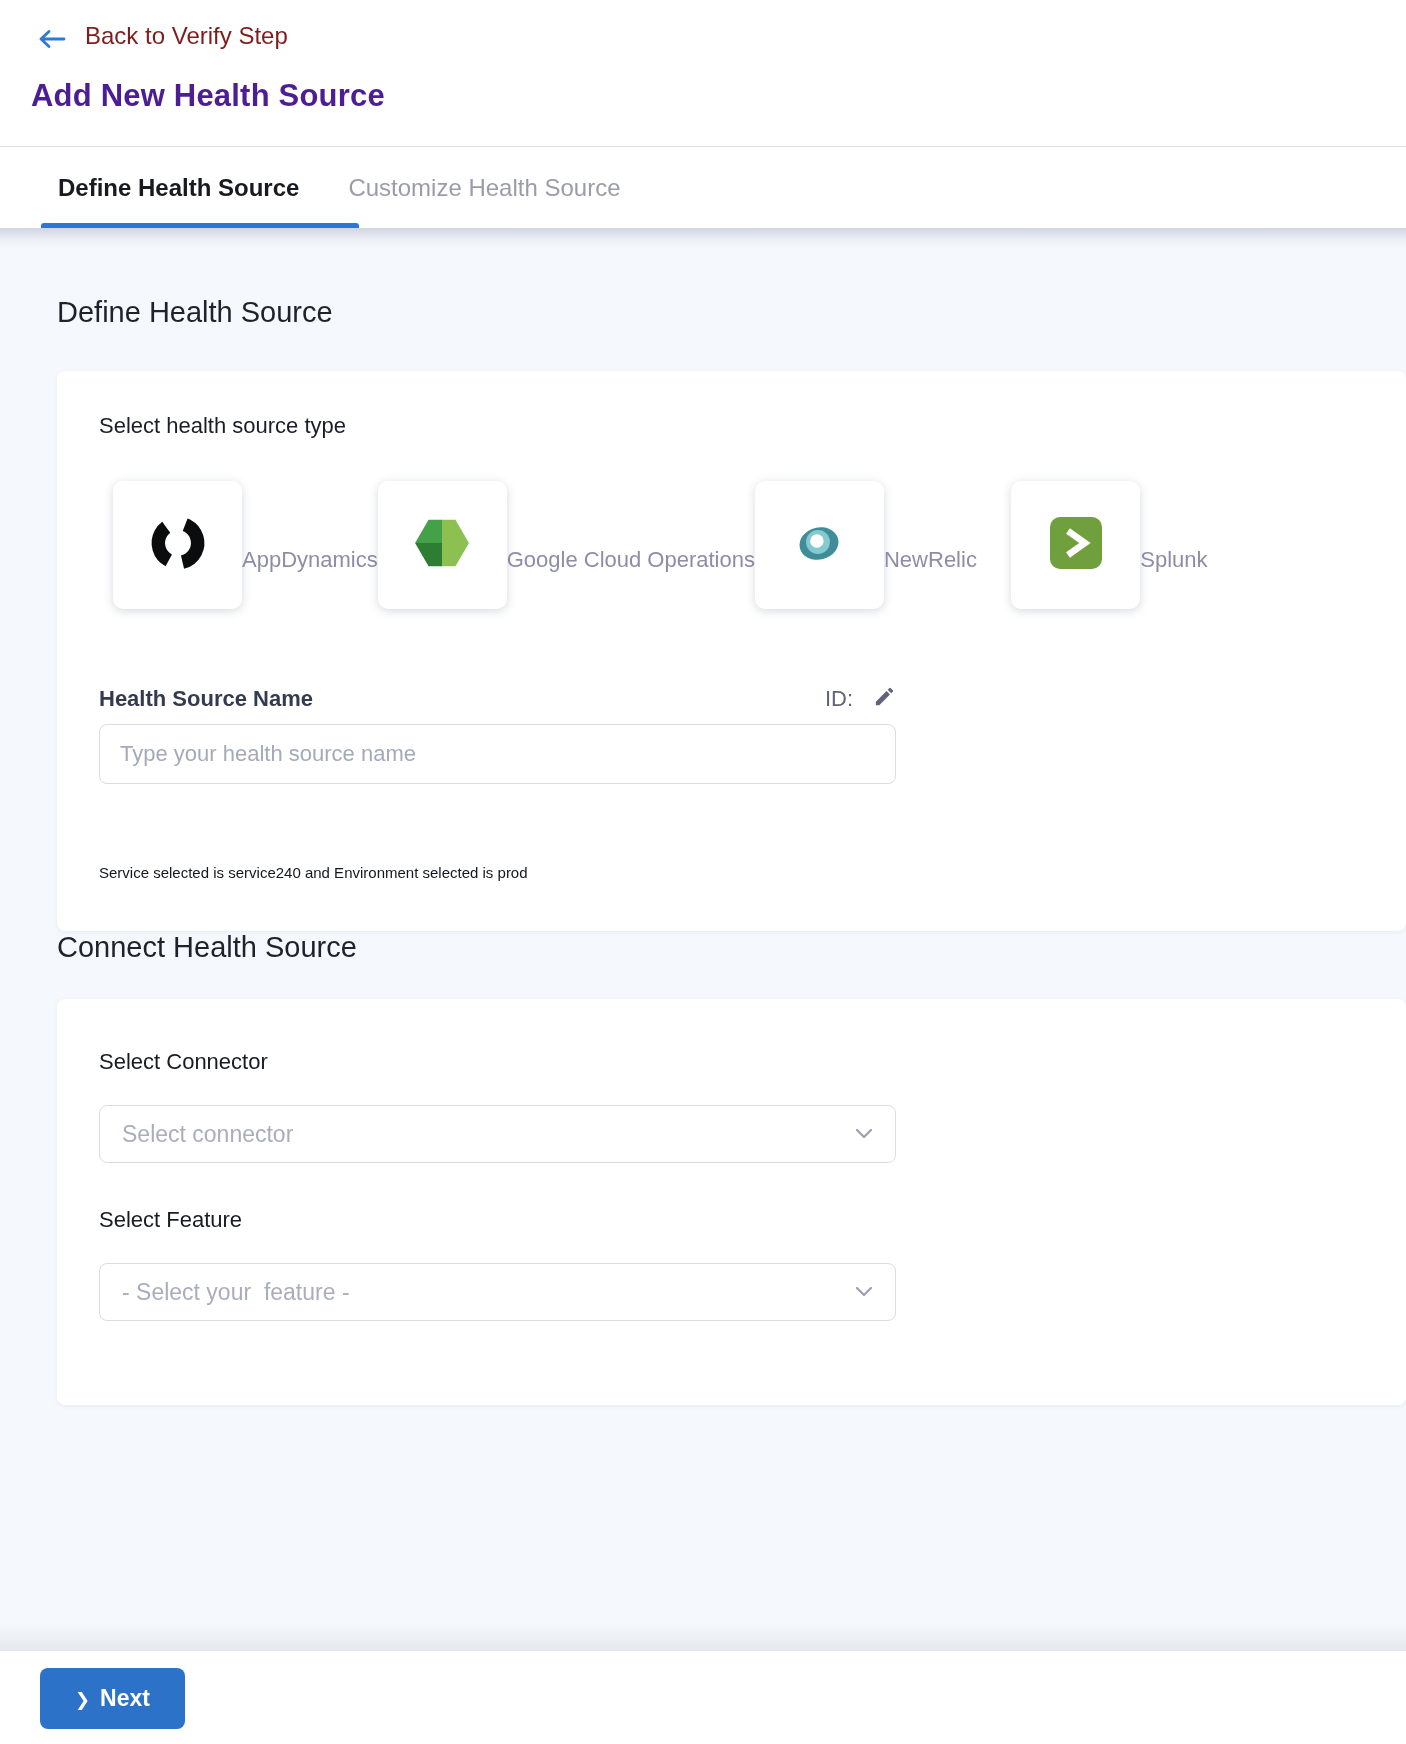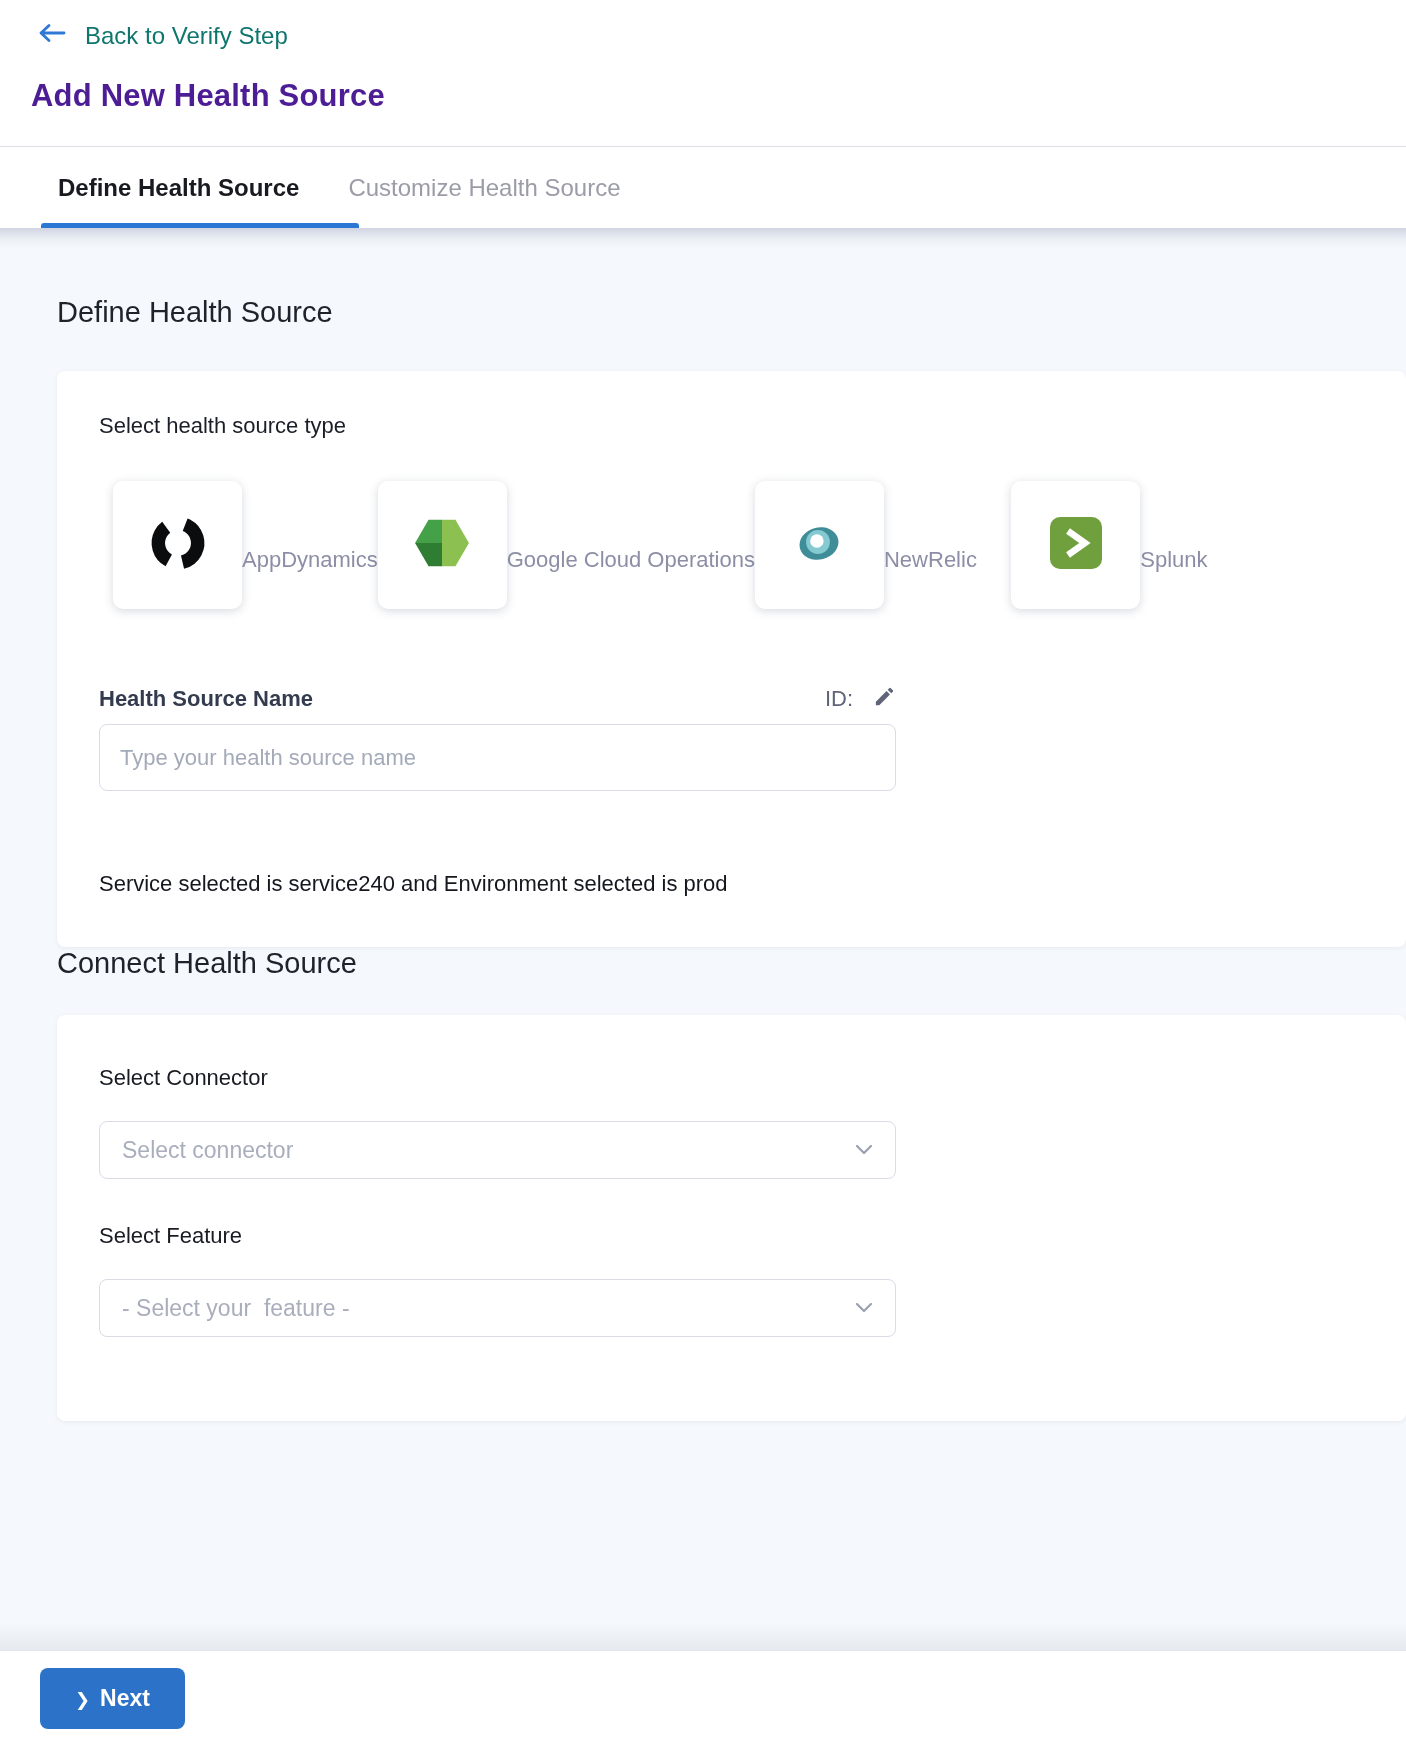--- a/index.html
+++ b/index.html
@@ -19,23 +19,23 @@
     width: 100%;
     height: 147px;
     background: #ffffff;
     border-bottom: 1px solid #dcdde6;
   }
   .back-link {
     position: absolute;
     left: 37px;
     top: 22px;
     display: flex;
-    align-items: flex-start;
+    align-items: flex-end;
     gap: 18px;
-    color: #0f766e;
+    color: #7f1d1d;
     font-size: 24px;
     cursor: pointer;
     text-decoration: none;
   }
   .back-link .arrow-wrap { display: flex; align-items: center; }
   .page-title {
     position: absolute;
     left: 31px;
     top: 78px;
     font-size: 31px;
@@ -152,35 +152,35 @@
     text-align: right;
   }
   .id-area { display: flex; align-items: center; gap: 20px; margin-left: 34px; }
   .id-label { font-size: 22px; color: #5f6478; }
   .pencil-btn { cursor: pointer; display: flex; align-items: center; }
 
   .text-input {
     display: block;
     margin-top: 12px;
     width: 797px;
-    height: 67px;
+    height: 60px;
     border: 1px solid #d9dbe7;
     border-radius: 8px;
     padding: 0 20px;
     font-size: 22px;
     font-family: "Liberation Sans", "DejaVu Sans", sans-serif;
     color: #2a2e3a;
     background: #ffffff;
     outline: none;
   }
   .text-input::placeholder { color: #a3aab8; }
 
   .service-env-text {
     margin-top: 80px;
-    font-size: 22px;
+    font-size: 15px;
     color: #14171e;
   }
 
   
   .field-label {
     display: block;
     font-size: 22px;
     color: #181b22;
   }
   .select-box {

